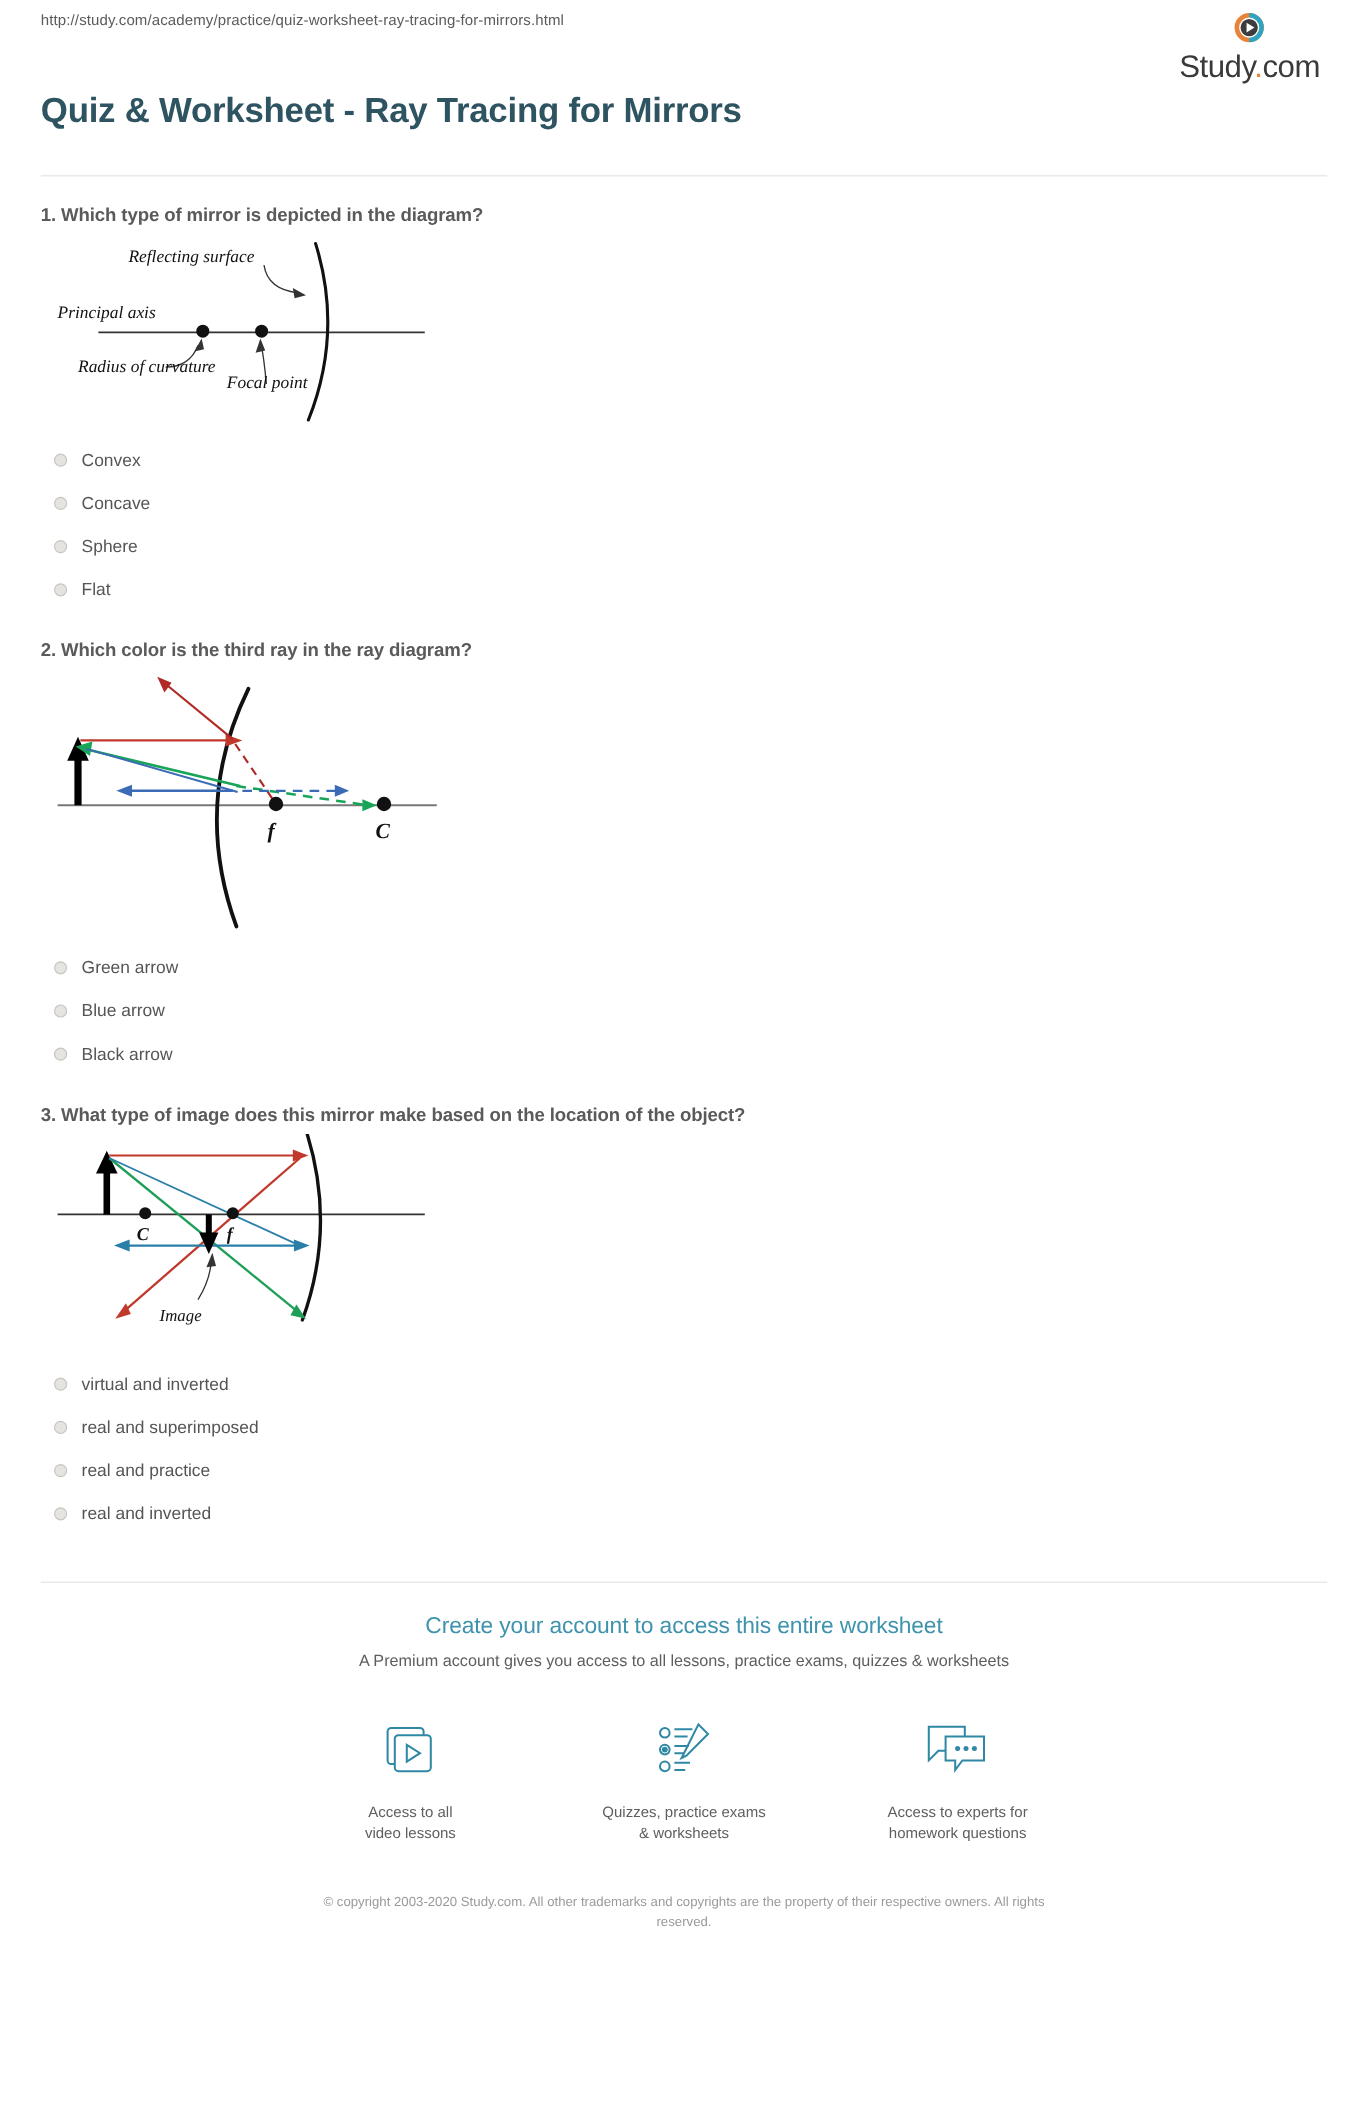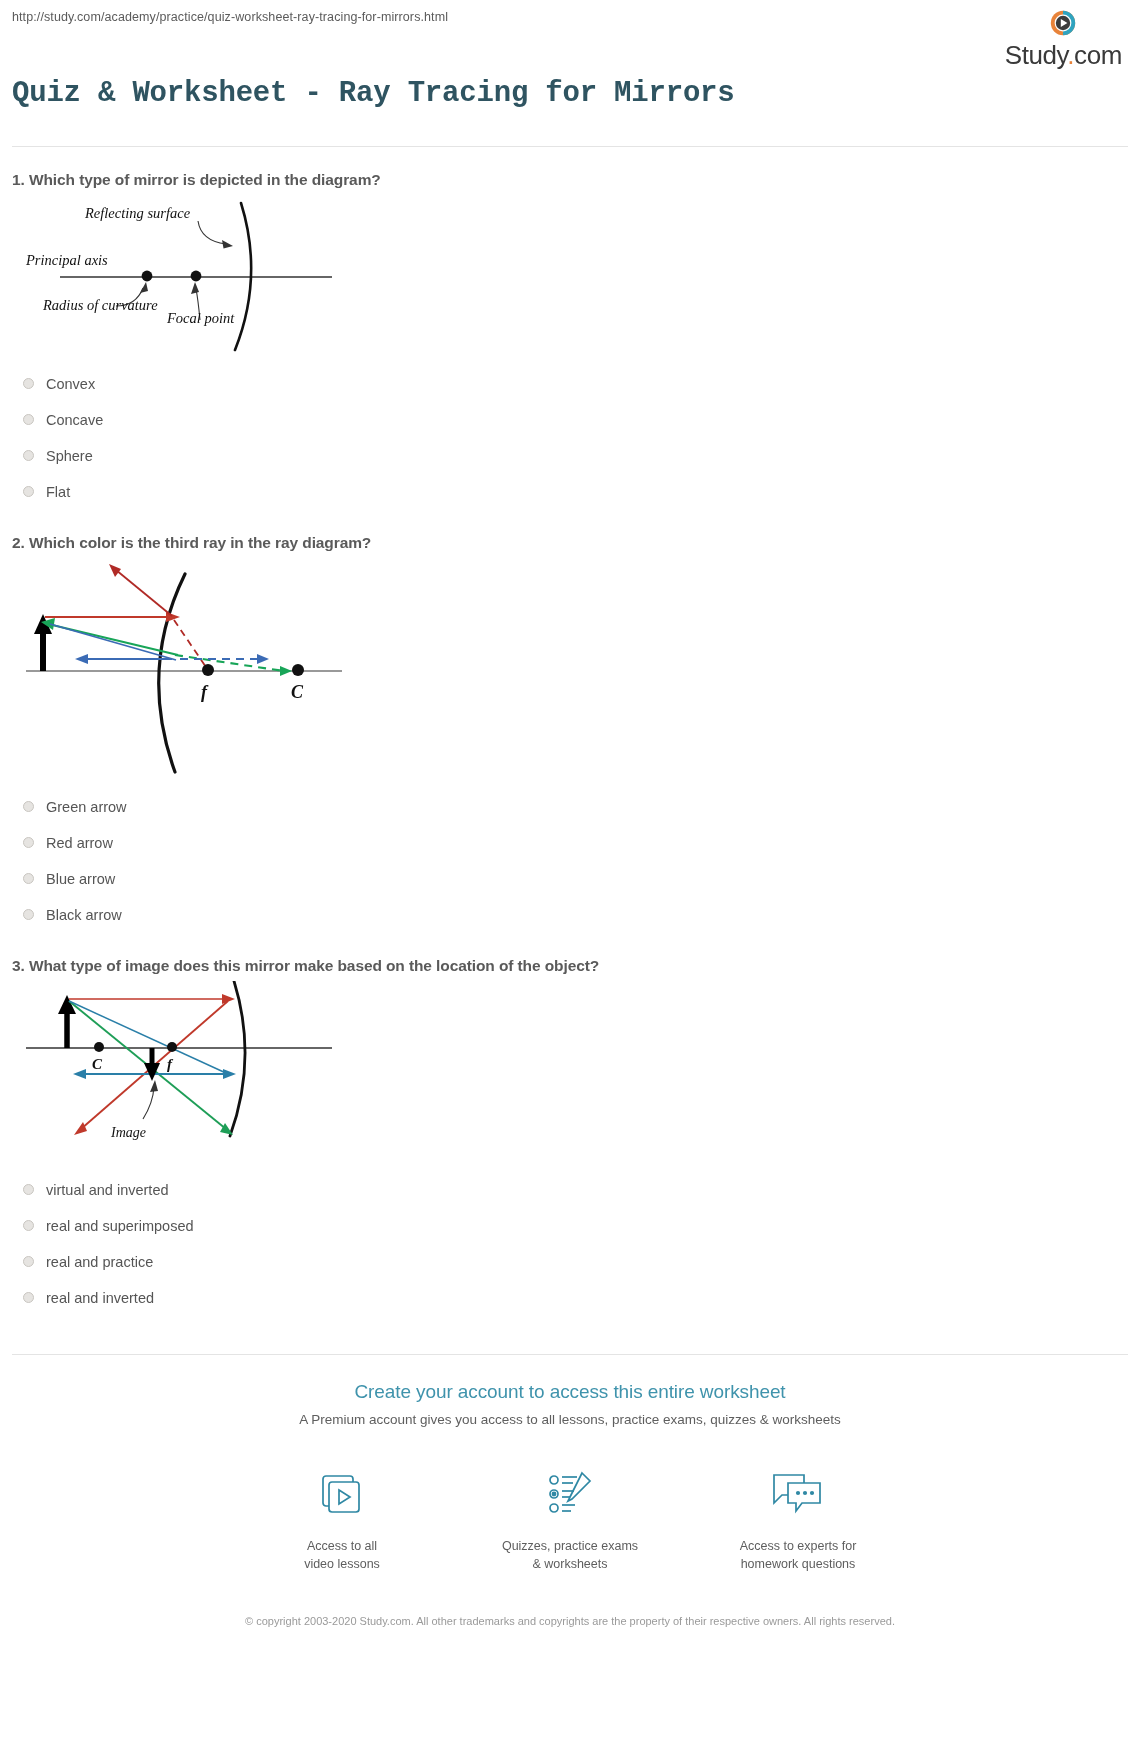--- a/index.html
+++ b/index.html
@@ -5,37 +5,37 @@
   * { box-sizing: border-box; }
   html, body { margin:0; padding:0; }
   body {
     width:1140px; height:1762px;
     background:#ffffff;
     font-family:"Liberation Sans", sans-serif;
     color:#4a4a4a;
     position:relative;
     overflow:hidden;
   }
-  .page { width:1140px; padding:0 8px; }
+  .page { width:1140px; padding:0 30px; }
 
   
   .topbar {
     display:flex; align-items:flex-start; justify-content:space-between;
     padding:10px 4px 0 4px; height:44px;
   }
   .url { font-size:12.5px; color:#5b5b5b; letter-spacing:.1px; white-space:nowrap; }
   .logo { display:flex; align-items:center; gap:6px; padding-right:6px;flex-direction:column; }
   .logo-mark { width:26px; height:26px; flex:0 0 26px; }
   .logo-text { font-size:26px; font-weight:400; color:#3a3a3a; letter-spacing:-0.4px; line-height:1; }
   .logo-text .dot { color:#e8833a; }
 
   
   .title {
     font-size:29px; font-weight:700; color:#2f5461;
-    padding:14px 4px 16px 4px; letter-spacing:-0.2px;font-family:Liberation Mono, monospace;
+    padding:14px 4px 16px 4px; letter-spacing:-0.2px;
   }
   .rule { height:1px; background:#e4e4e4; margin:0 4px; }
 
   
   .question { padding:0 4px; }
   .q-text {
     font-size:15.5px; font-weight:700; color:#5a5a5a;
     padding:24px 0 6px 0; letter-spacing:-0.1px;
   }
   .fig { position:relative; }
@@ -179,24 +179,20 @@
 
         <text x="189" y="140" font-family="'Liberation Serif', serif" font-style="italic" font-weight="bold" font-size="18" fill="#111">f</text>
         <text x="279" y="140" font-family="'Liberation Serif', serif" font-style="italic" font-weight="bold" font-size="18" fill="#111">C</text>
       </svg>
     </div>
 
     <div class="options">
       <label class="option">
         <span class="radio"></span>
         <span class="opt-label">Green arrow</span>
-      </label>
-      <label class="option">
-        <span class="radio"></span>
-        <span class="opt-label">Red arrow</span>
       </label>
       <label class="option">
         <span class="radio"></span>
         <span class="opt-label">Blue arrow</span>
       </label>
       <label class="option">
         <span class="radio"></span>
         <span class="opt-label">Black arrow</span>
       </label>
     </div>

